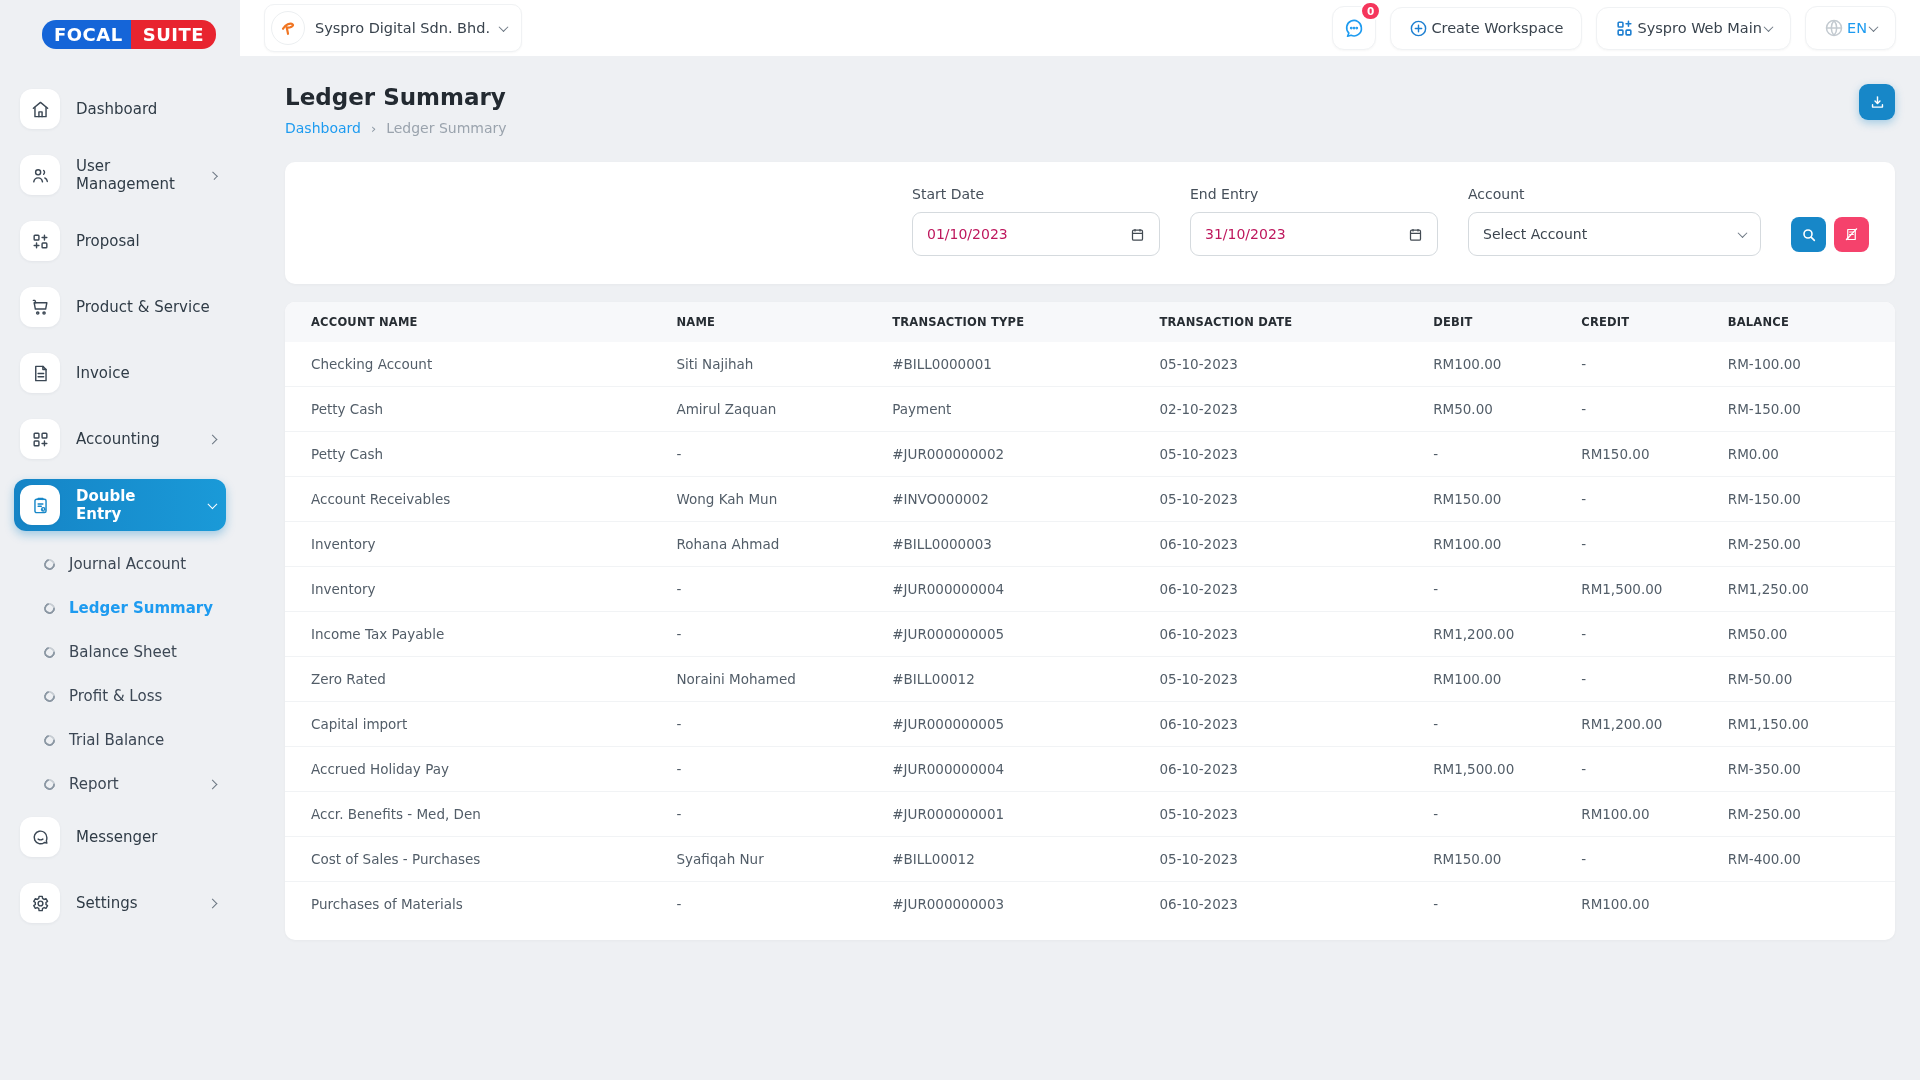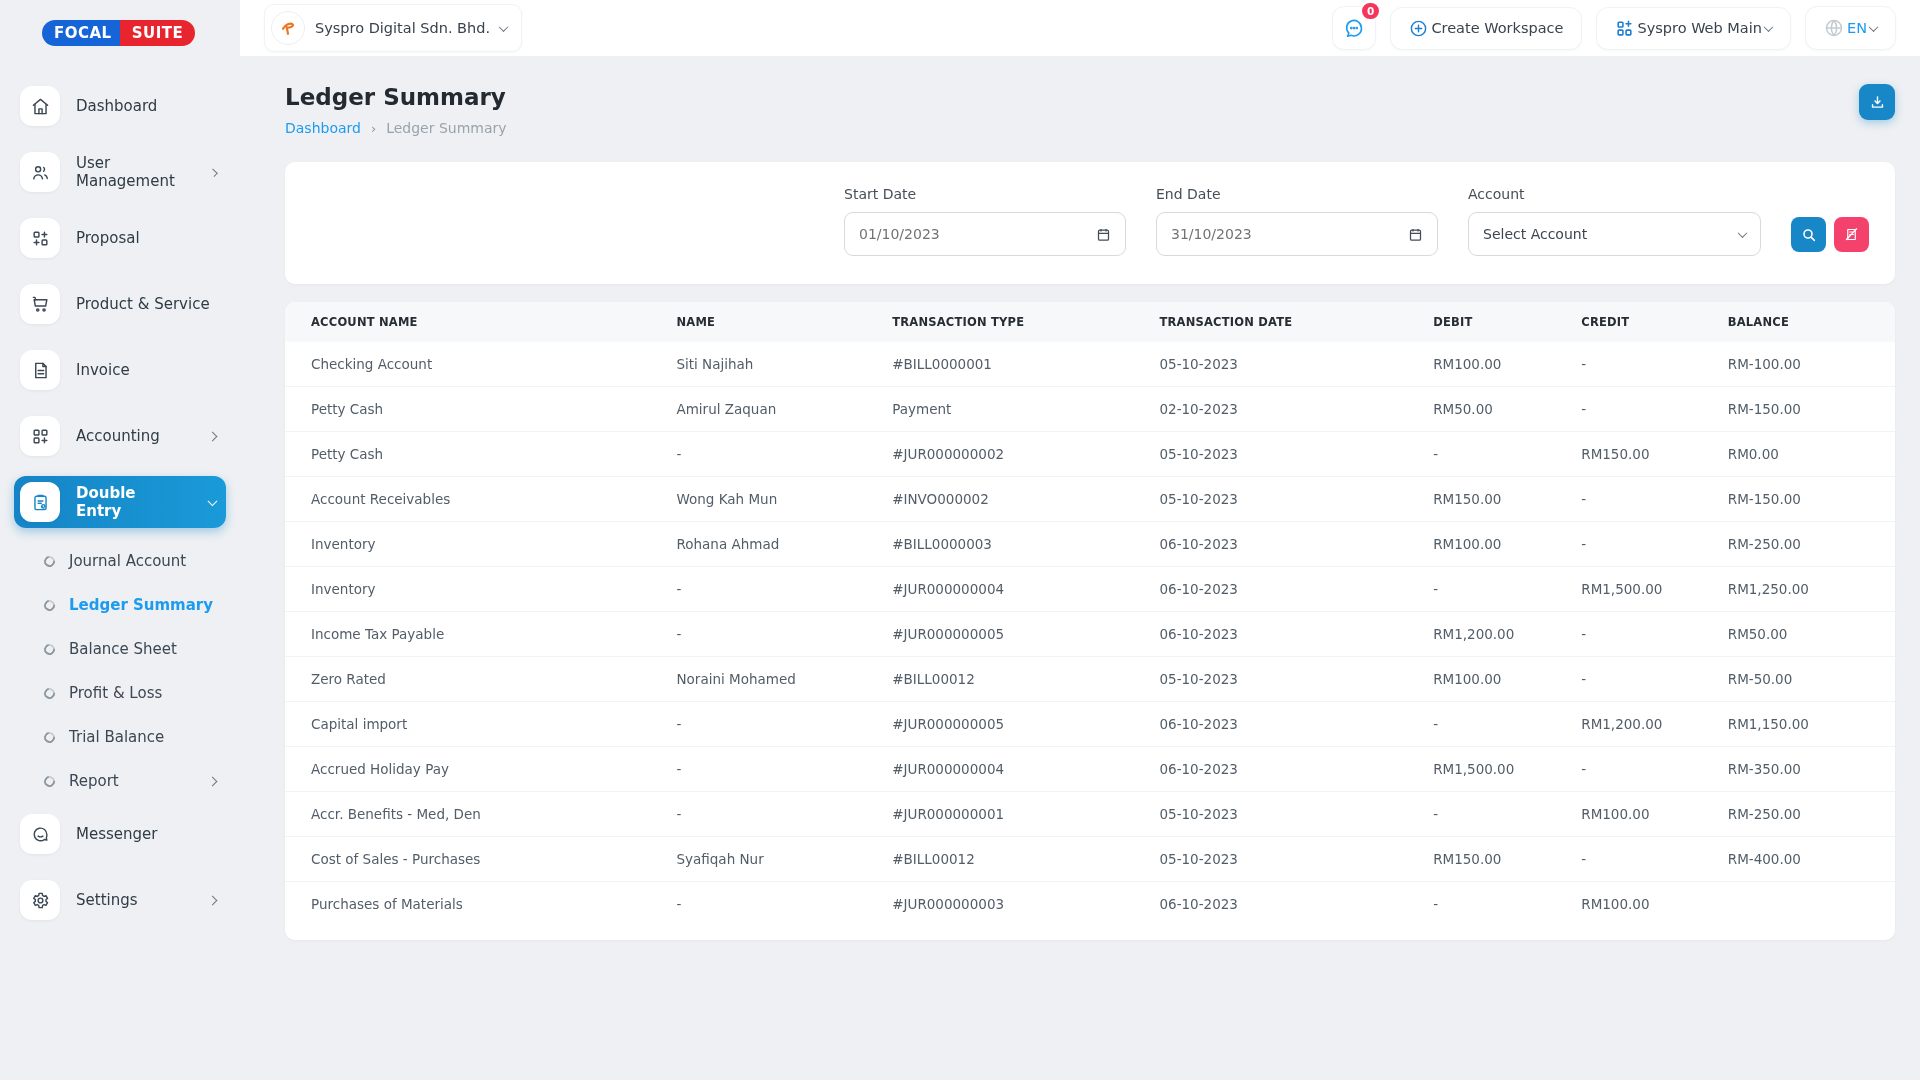--- a/index.html
+++ b/index.html
@@ -40,21 +40,21 @@
     display:flex; align-items:center; gap:3px; background:#fff; border:1px solid #f0f2f4;
     border-radius:12px; padding:11px 18px; cursor:pointer; font-size:14.5px; color:#39434d;
     box-shadow:0 1px 2px rgba(40,50,60,.04);
   }
   .chev{ width:7px; height:7px; border-right:1.8px solid #6b7682; border-bottom:1.8px solid #6b7682; display:inline-block; }
   .chev.down{ transform:rotate(45deg) translate(-1px,-1px); }
   .chev.right{ transform:rotate(-45deg); }
   .lang-en{ color:#1d9bf0; font-weight:400; }
   
   .sidebar{ position:absolute; left:0; top:0; width:240px; height:1080px; padding:14px 14px 0 14px; }
-  .logo{ display:flex; margin:6px 0 34px 28px; font-weight:bold; font-size:15px; letter-spacing:.5px; }
+  .logo{ display:flex; margin:6px 0 34px 28px; font-weight:bold; font-size:18px; letter-spacing:.5px; }
   .logo .focal{ background:#1565d8; color:#fff; padding:4px 12px; border-radius:14px 0 0 14px; }
   .logo .suite{ background:#e8242f; color:#fff; padding:4px 12px; border-radius:0 14px 14px 0; margin-left:-4px; }
   .side-item{
     display:flex; align-items:center; gap:16px; padding:6px 10px 6px 6px; margin-bottom:14px;
     border-radius:12px; cursor:pointer; color:#2f3b46; font-size:15px;
   }
   .side-icon{
     width:40px; height:40px; background:#fff; border-radius:12px; flex:0 0 40px;
     display:flex; align-items:center; justify-content:center;
     box-shadow:0 1px 3px rgba(40,50,60,.06);
@@ -90,22 +90,22 @@
   }
   
   .filter-card{
     margin-top:26px; background:#fff; border-radius:10px; padding:24px 26px 28px 26px;
     display:flex; justify-content:flex-end; align-items:flex-end; gap:30px;
     box-shadow:0 1px 3px rgba(40,50,60,.04);
   }
   .field{ display:flex; flex-direction:column; gap:10px; }
   .field label{ font-size:14px; color:#454f5a; }
   .fake-input{
-    width:282px; height:44px; border:1px solid #d5dade; border-radius:9px;
-    display:flex; align-items:center; padding:0 14px; font-size:14px; color:#737373;
+    width:248px; height:44px; border:1px solid #d5dade; border-radius:9px;
+    display:flex; align-items:center; padding:0 14px; font-size:14px; color:#be185d;
     background:#fff; cursor:pointer;
   }
   .fake-input .spacer{ margin-left:auto; }
   .fake-select{ width:293px; color:#3c454f; }
   .filter-actions{ display:flex; gap:8px; padding-bottom:4px; }
   .sq-btn{
     width:35px; height:35px; border-radius:8px; display:flex; align-items:center; justify-content:center; cursor:pointer;
   }
   .sq-btn.search{ background:#1787c8; }
   .sq-btn.clear{ background:#f5426c; }
@@ -347,21 +347,21 @@
       <div class="fake-input">
         <span>01/10/2023</span>
         <span class="spacer"></span>
         <svg width="15" height="15" viewBox="0 0 24 24" fill="none" stroke="#434b53" stroke-width="2">
             <rect x="4" y="5" width="16" height="16" rx="2"></rect>
             <path d="M4 10h16M8 3v4M16 3v4"></path>
           </svg>
       </div>
     </div>
     <div class="field">
-      <label>End Date</label>
+      <label>End Entry</label>
       <div class="fake-input">
         <span>31/10/2023</span>
         <span class="spacer"></span>
         <svg width="15" height="15" viewBox="0 0 24 24" fill="none" stroke="#434b53" stroke-width="2">
             <rect x="4" y="5" width="16" height="16" rx="2"></rect>
             <path d="M4 10h16M8 3v4M16 3v4"></path>
           </svg>
       </div>
     </div>
     <div class="field">

